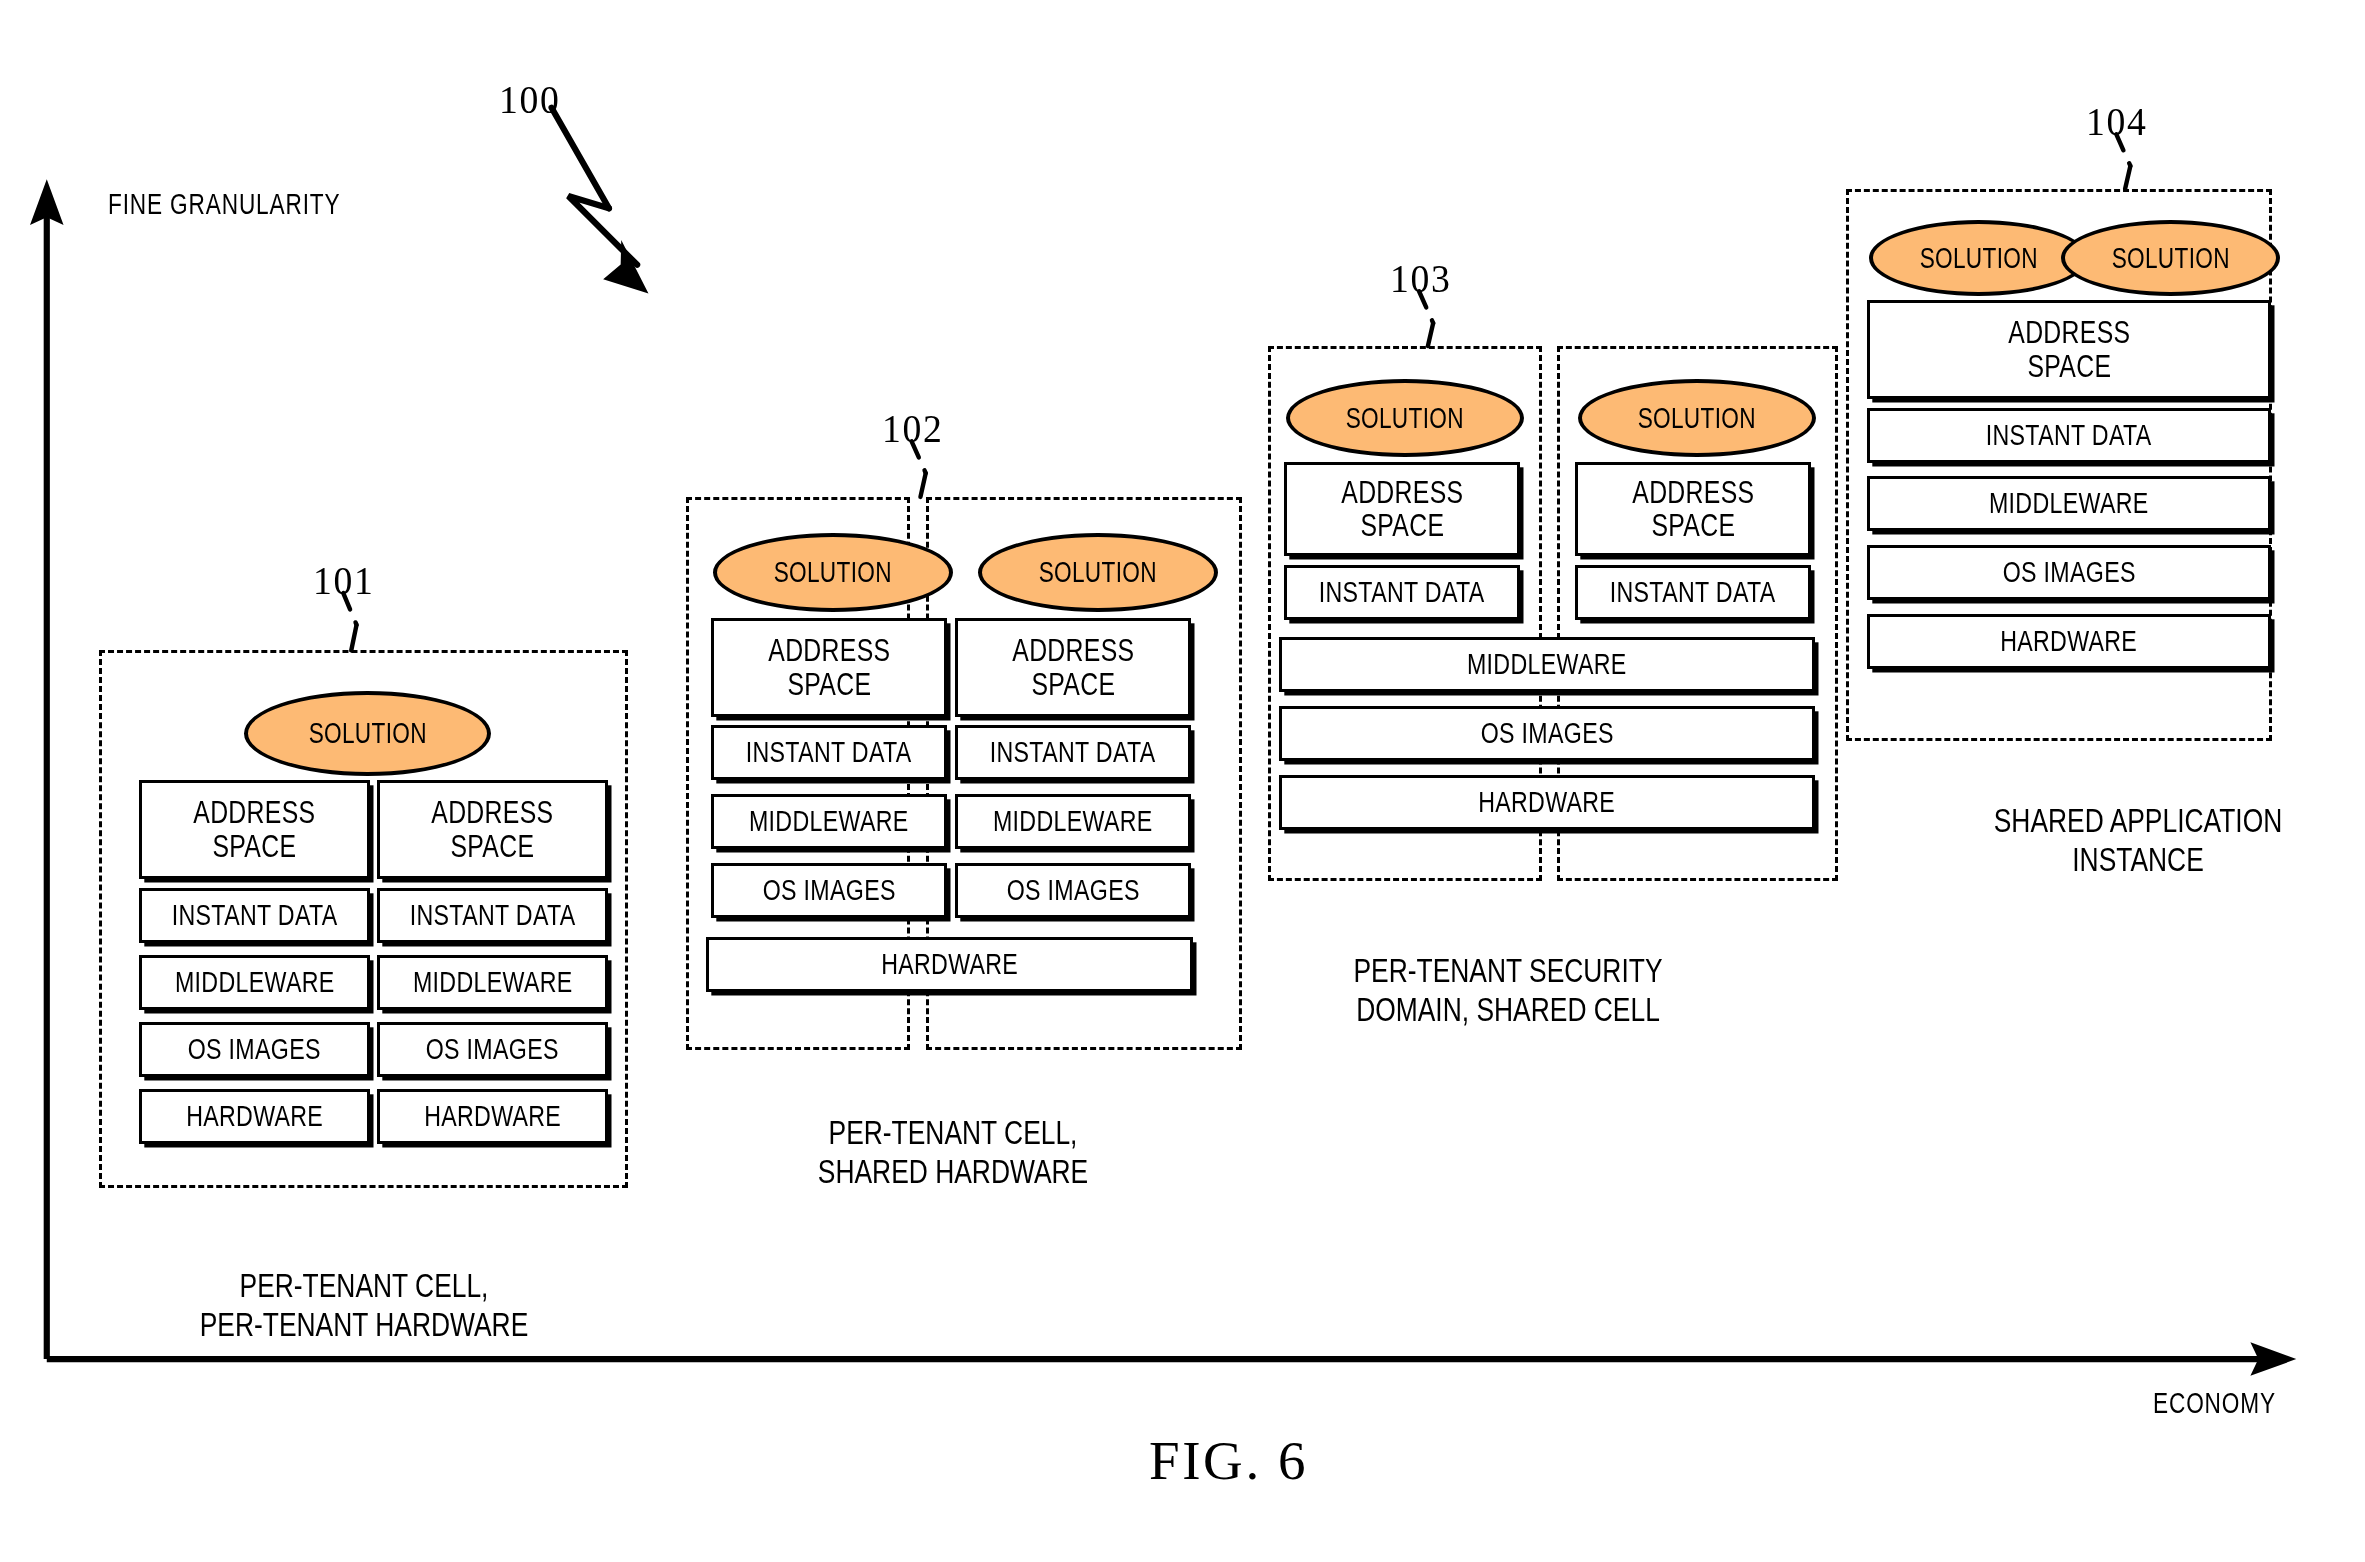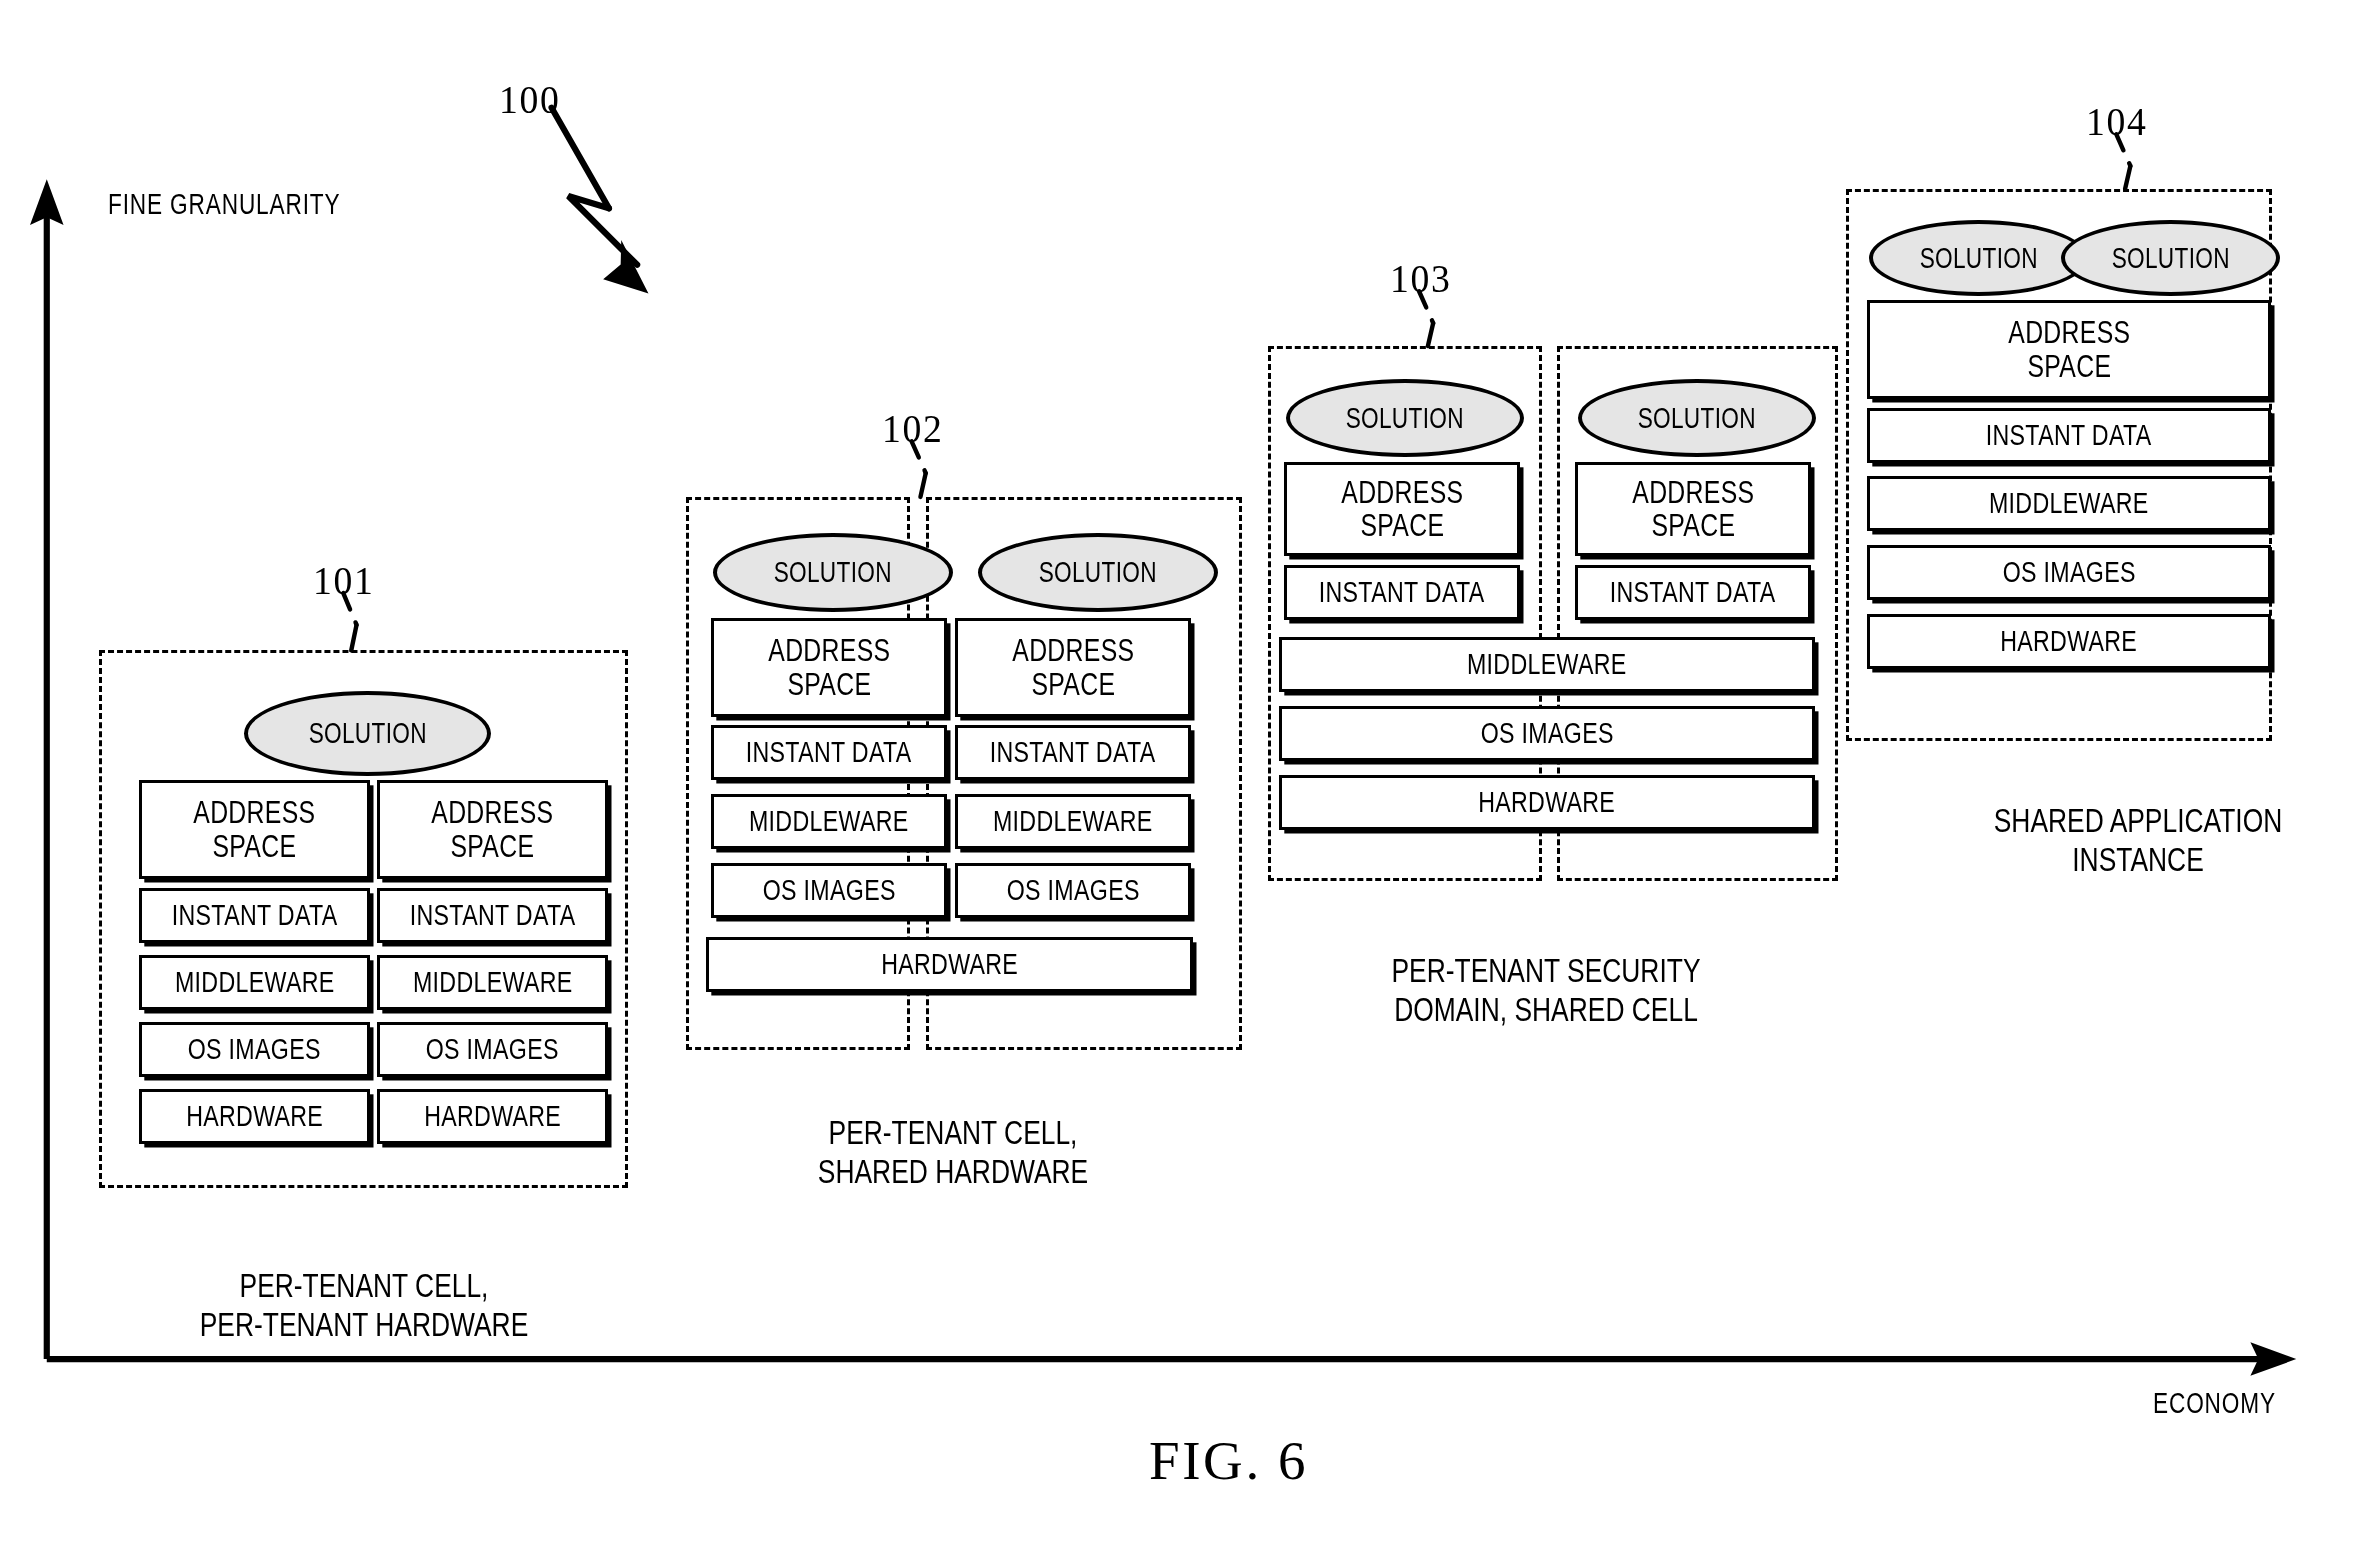--- a/index.html
+++ b/index.html
@@ -74,21 +74,21 @@
     transform: scaleX(0.80);
     white-space: pre-line;
   }
   .sbox.small .txt { font-size: 29px; }
   
   .ellipse {
     position: absolute;
     box-sizing: border-box;
     border: 4.4px solid #000;
     border-radius: 50%;
-    background: #e5e5e5;
+    background: #fdba74;
     display: flex;
     align-items: center;
     justify-content: center;
   }
   .ellipse .txt {
     font-family: "Liberation Sans", sans-serif;
     font-size: 29px;
     letter-spacing: 0.4px;
     color: #000;
     transform: scaleX(0.78);
@@ -281,21 +281,21 @@
   <div class="sbox small" style="left:1279px; top:637px; width:536px; height:55px;">
     <span class="txt">MIDDLEWARE</span>
   </div>
   <div class="sbox small" style="left:1279px; top:706px; width:536px; height:55px;">
     <span class="txt">OS IMAGES</span>
   </div>
   <div class="sbox small" style="left:1279px; top:775px; width:536px; height:55px;">
     <span class="txt">HARDWARE</span>
   </div>
 
-  <div class="caption" style="left:1246px; top:911px; width:600px;">
+  <div class="caption" style="left:1208px; top:911px; width:600px;">
     <span>PER-TENANT SECURITY
 DOMAIN, SHARED CELL</span>
   </div>
 
   <div class="dashed-box" style="left:1846px; top:189px; width:426px; height:552px;"></div>
 
   <div class="ellipse" style="left:1869px; top:220px; width:219px; height:76px;">
     <span class="txt">SOLUTION</span>
   </div>
   <div class="ellipse" style="left:2061px; top:220px; width:219px; height:76px;">

